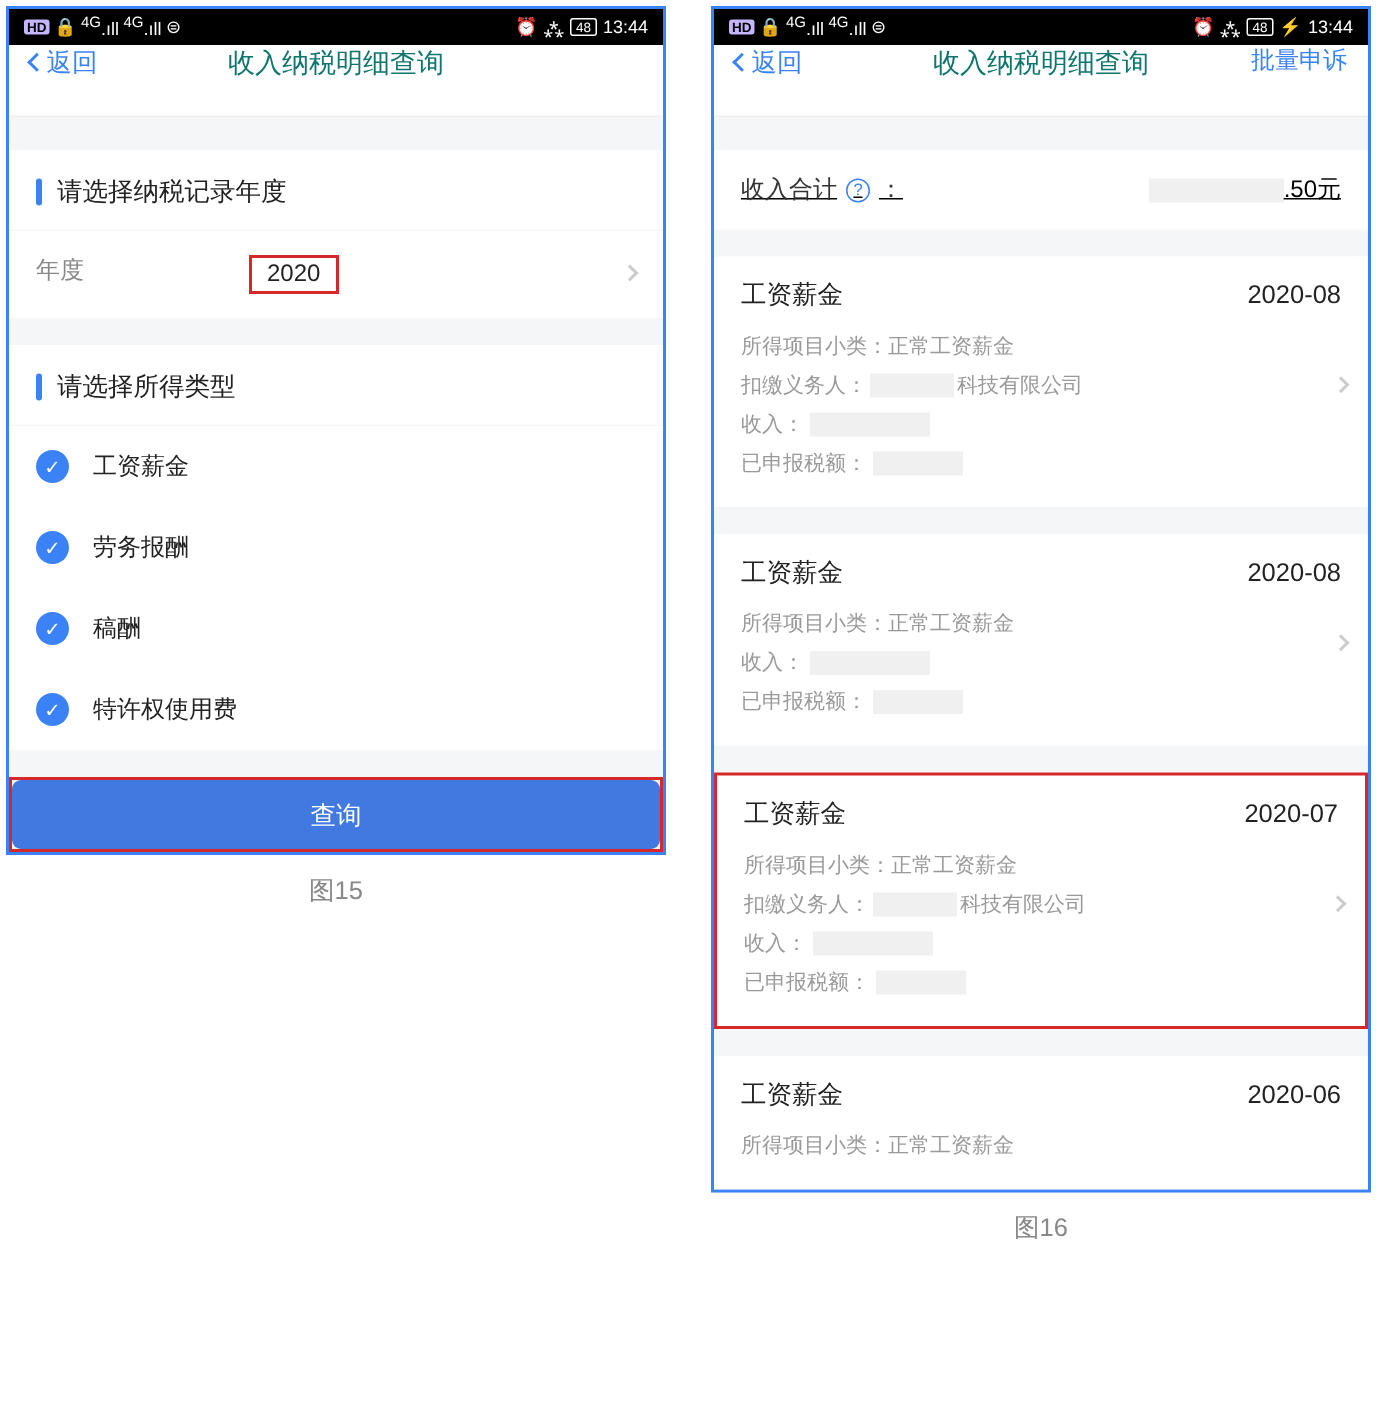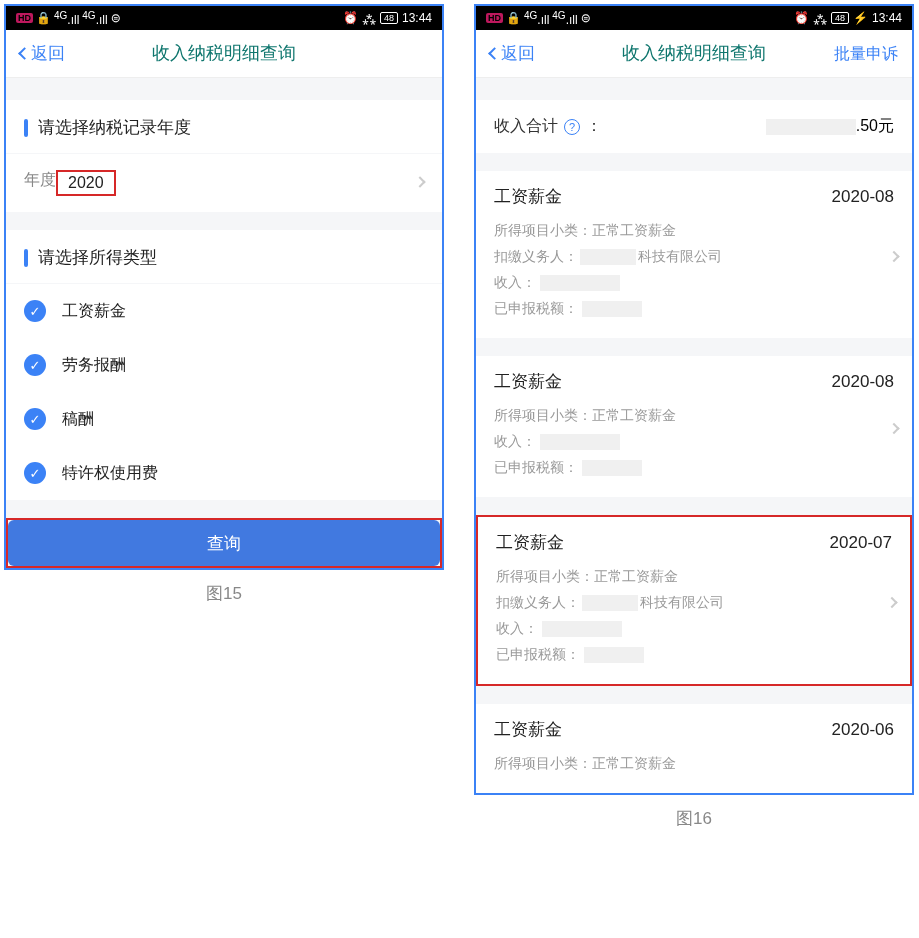--- a/index.html
+++ b/index.html
@@ -34,39 +34,39 @@
   height: 24px;
   display: flex;
   align-items: center;
   justify-content: space-between;
   padding: 0 10px;
   font-size: 12px;
 }
 .status-left { display: flex; align-items: center; gap: 3px; }
 .status-right { display: flex; align-items: center; gap: 4px; }
 .hd-badge {
-  background: #be185d;
+  background: #c4b5fd;
   color: #000;
   border-radius: 2px;
   padding: 0 2px;
   font-size: 9px;
   font-weight: bold;
 }
 .battery-box {
   border: 1px solid #fff;
   border-radius: 2px;
   padding: 0 3px;
   font-size: 9px;
 }
 .nav-bar {
   background: #fff;
   height: 48px;
   display: flex;
-  align-items: flex-end;
-  padding: 12px 14px;
+  align-items: flex-start;
+  padding: 0 14px;
   border-bottom: 1px solid #eee;
   position: relative;
 }
 .back-btn {
   color: #3b82f6;
   display: flex;
   align-items: center;
   font-size: 17px;
   gap: 2px;
 }
@@ -104,20 +104,21 @@
   background: #fff;
   padding: 16px 18px;
   display: flex;
   align-items: flex-start;
   font-size: 16px;
   color: #333;
   margin-top: 1px;
 }
 .year-label { color: #888; }
 .year-value {
+  margin-left: 110px;
   border: 2px solid #d62828;
   padding: 2px 10px;
   color: #222;
 }
 .year-arrow {
   margin-left: auto;
   color: #ccc;
   font-size: 18px;
 }
 .type-list {
@@ -152,20 +153,21 @@
   width: 100%;
   height: 46px;
   border: none;
   border-radius: 6px;
   font-size: 17px;
 }
 .summary-block {
   background: #fff;
   margin-top: 22px;
   padding: 4px 0;
+  text-decoration: underline;
 }
 .summary-row {
   padding: 12px 18px;
   display: flex;
   align-items: center;
   font-size: 16px;
 }
 .summary-label { color: #333; display: flex; align-items: center; gap: 6px; }
 .help-icon {
   width: 16px; height: 16px; border: 1px solid #3b82f6; border-radius: 50%;

